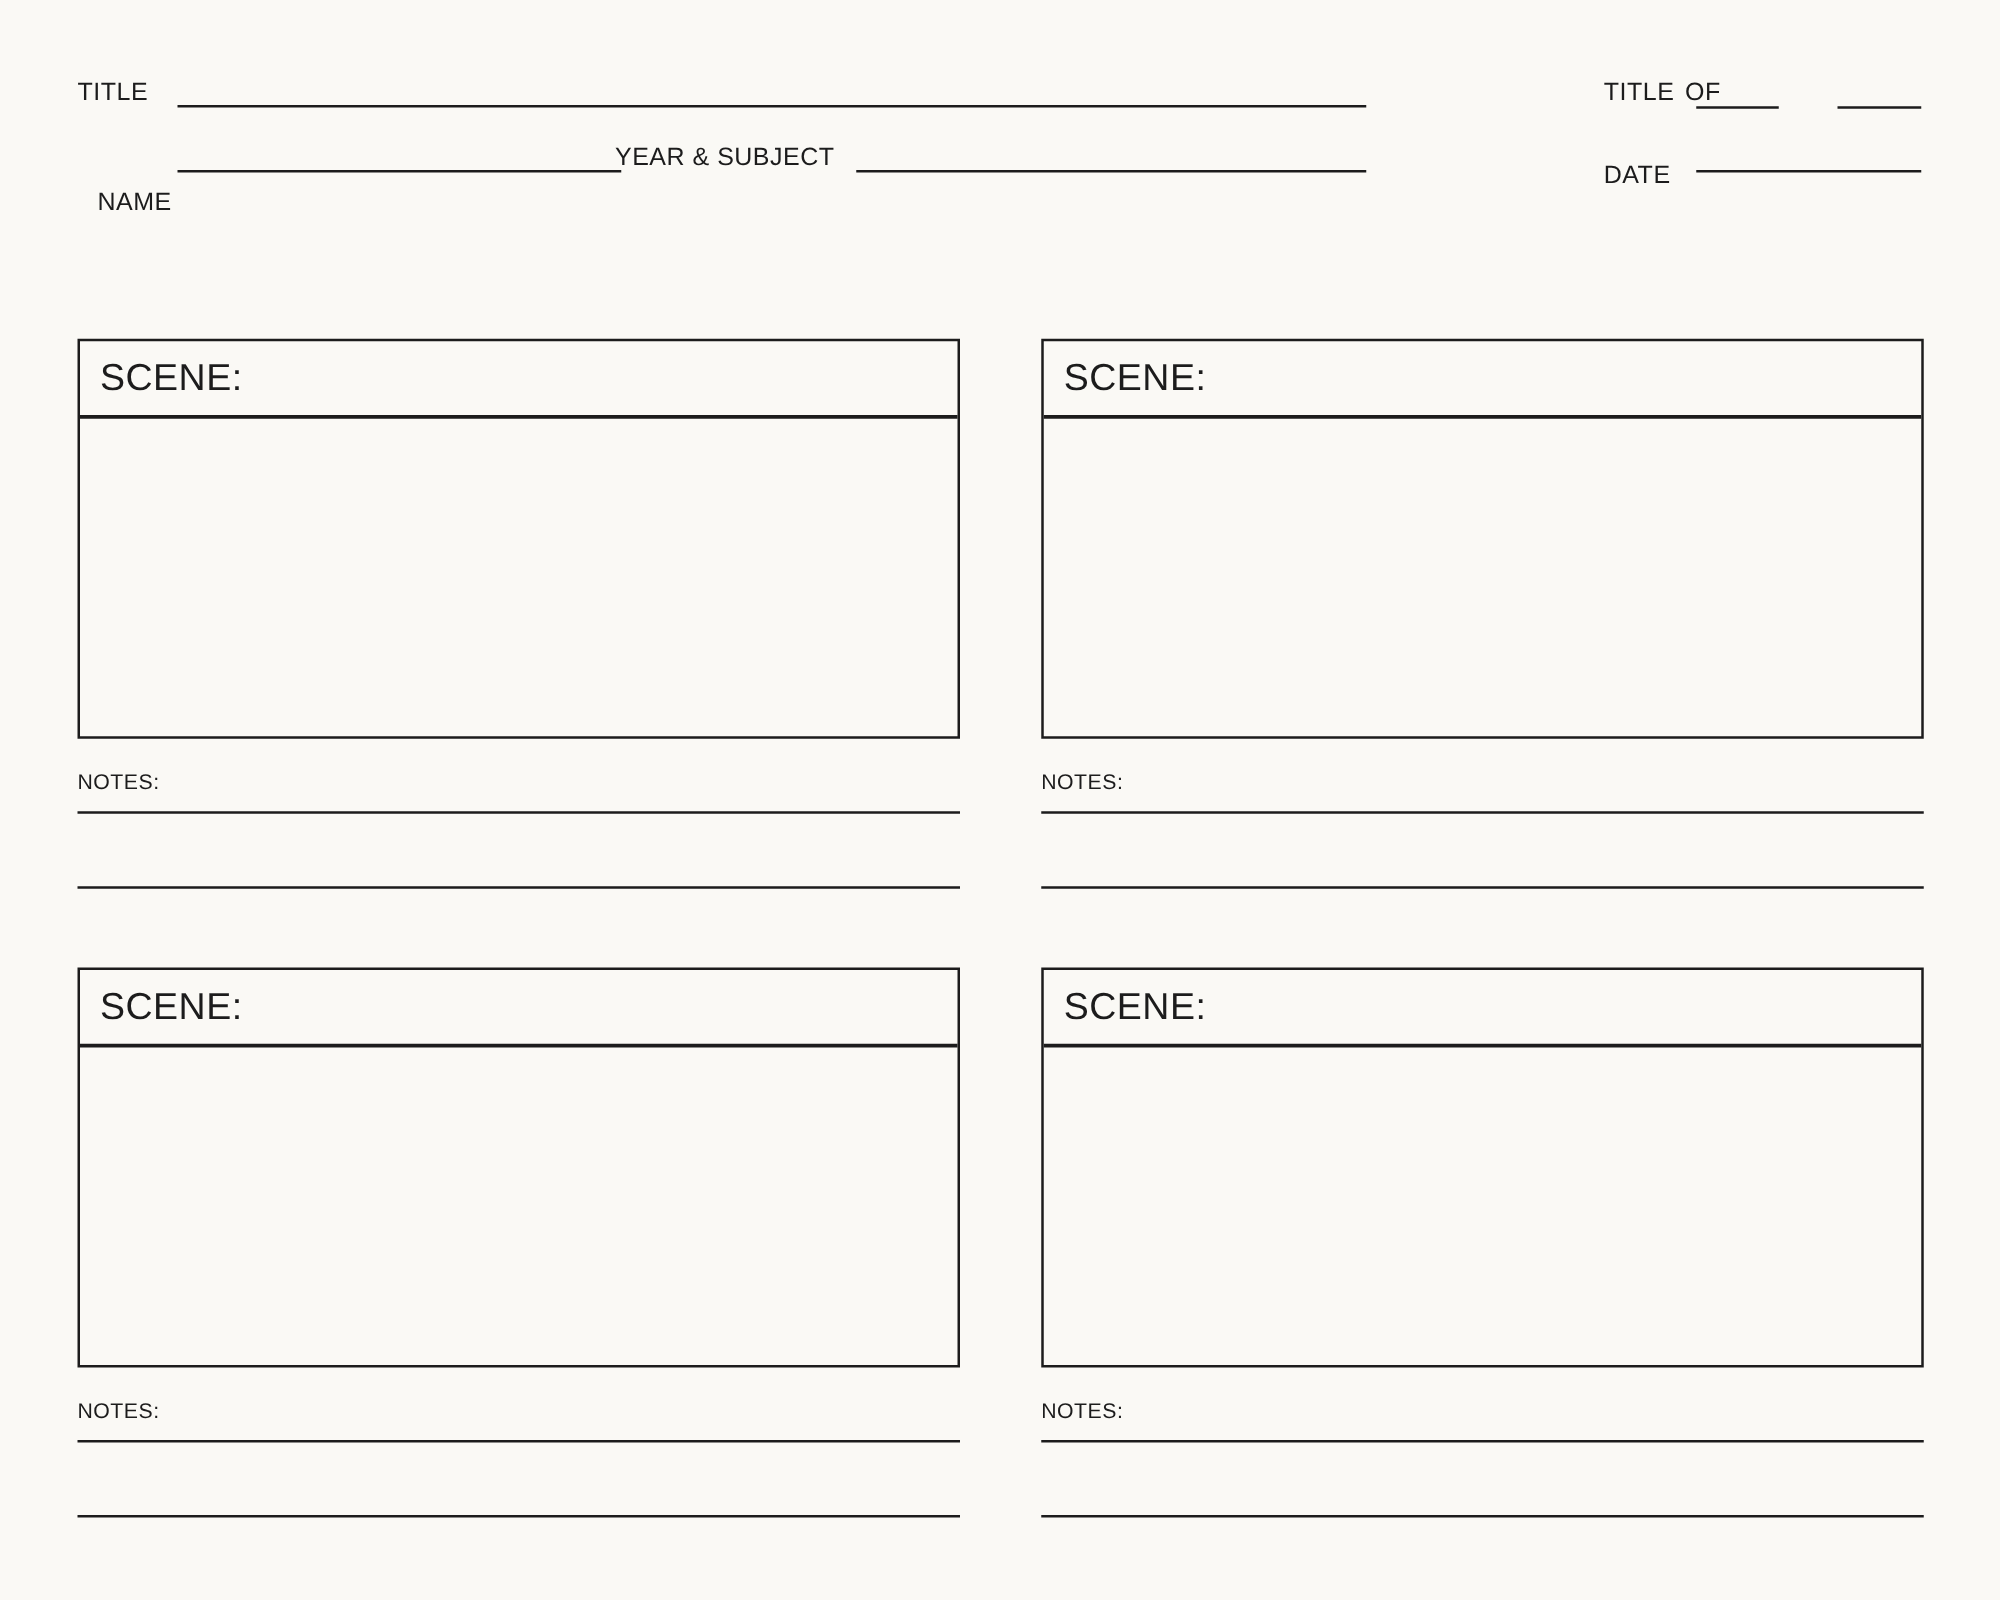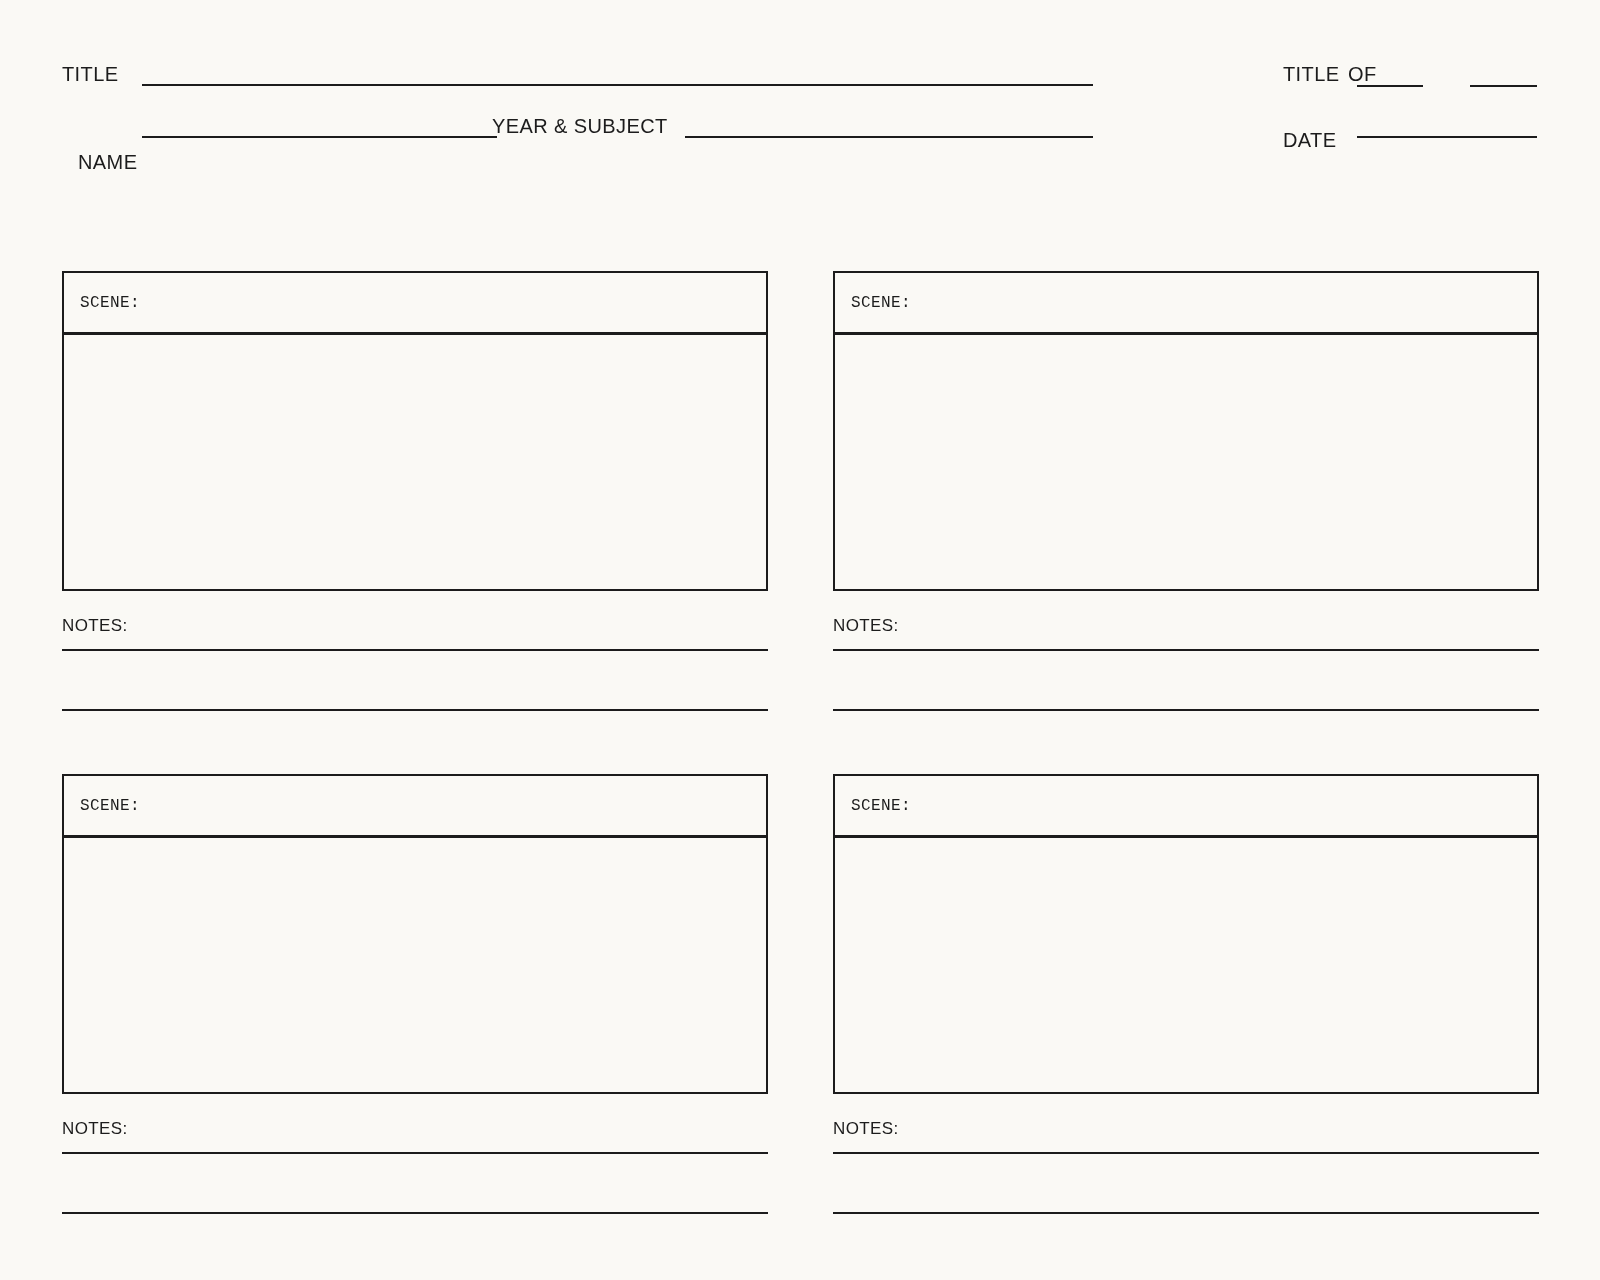--- a/index.html
+++ b/index.html
@@ -42,21 +42,21 @@
   .panel-br { left:833px; top:774px; }
 
   .scene-box {
     position:absolute; left:0; top:0; width:706px; height:320px;
     border:2px solid var(--ink);
   }
   .scene-head {
     height:62px; border-bottom:3px solid var(--ink);
     display:flex; align-items:center; padding-left:16px;
   }
-  .scene-label { font-size:16px; letter-spacing:0.4px; white-space:nowrap;font-family:Liberation Mono, monospace; }
+  .scene-label { font-size:30px; letter-spacing:0.4px; white-space:nowrap; }
   .scene-number {
     flex:1; margin:0 14px; font-size:24px; line-height:28px;
     white-space:nowrap; overflow:hidden;
   }
   .scene-canvas {
     position:absolute; left:0; top:65px; width:702px; height:251px;
     font-size:22px;
   }
   .notes-label {
     position:absolute; left:0; top:341px;

